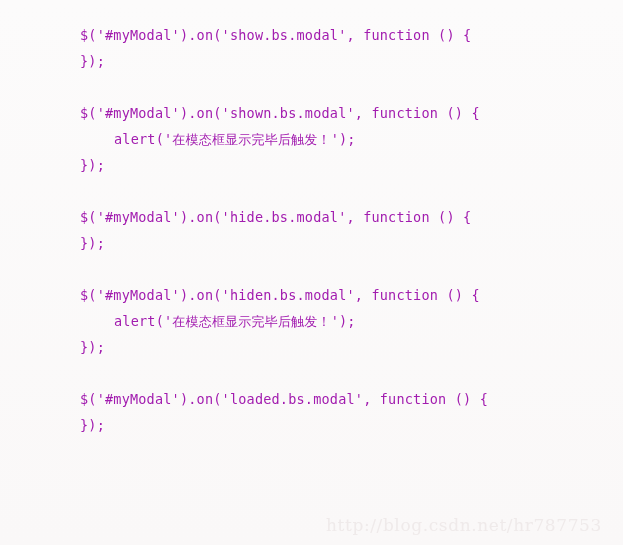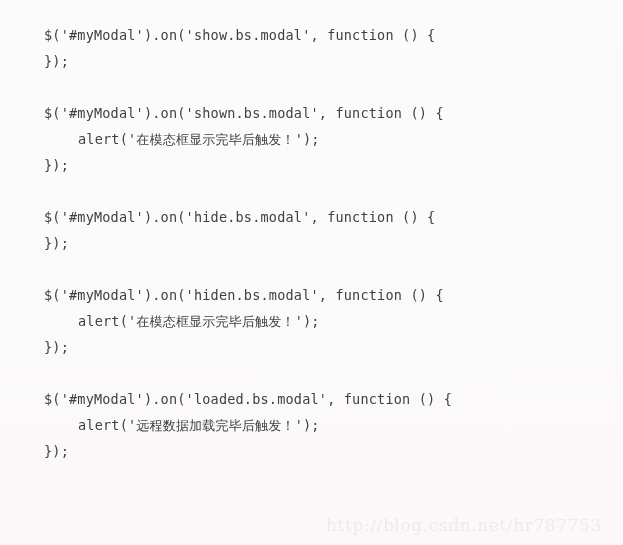--- a/index.html
+++ b/index.html
@@ -33,23 +33,24 @@
   }
 
   .code-block {
     margin: 0 0 26px 0;
   }
 
   .code-line {
     font-size: 13.5px;
     line-height: 26px;
     height: 26px;
-    color: #404040;
+    color: #a21caf;
     white-space: pre;
     letter-spacing: 0.2px;
+    margin-left: 36px;
   }
 
   .code-line.indent {
     padding-left: 34px;
   }
 
   
   .code-line .cjk {
     font-family: "DejaVu Sans", "Liberation Sans", sans-serif;
     font-size: 13px;
@@ -92,19 +93,18 @@
   </div>
 
   <div class="code-block">
     <div class="code-line">$('#myModal').on('hiden.bs.modal', function () {</div>
     <div class="code-line indent">alert('<span class="cjk">在模态框显示完毕后触发！</span>');</div>
     <div class="code-line">});</div>
   </div>
 
   <div class="code-block">
     <div class="code-line">$('#myModal').on('loaded.bs.modal', function () {</div>
-    <div class="code-line indent">alert('<span class="cjk">远程数据加载完毕后触发！</span>');</div>
     <div class="code-line">});</div>
   </div>
 
 </div>
 
 <div class="watermark">http://blog.csdn.net/hr787753</div>
 
 </body></html>

